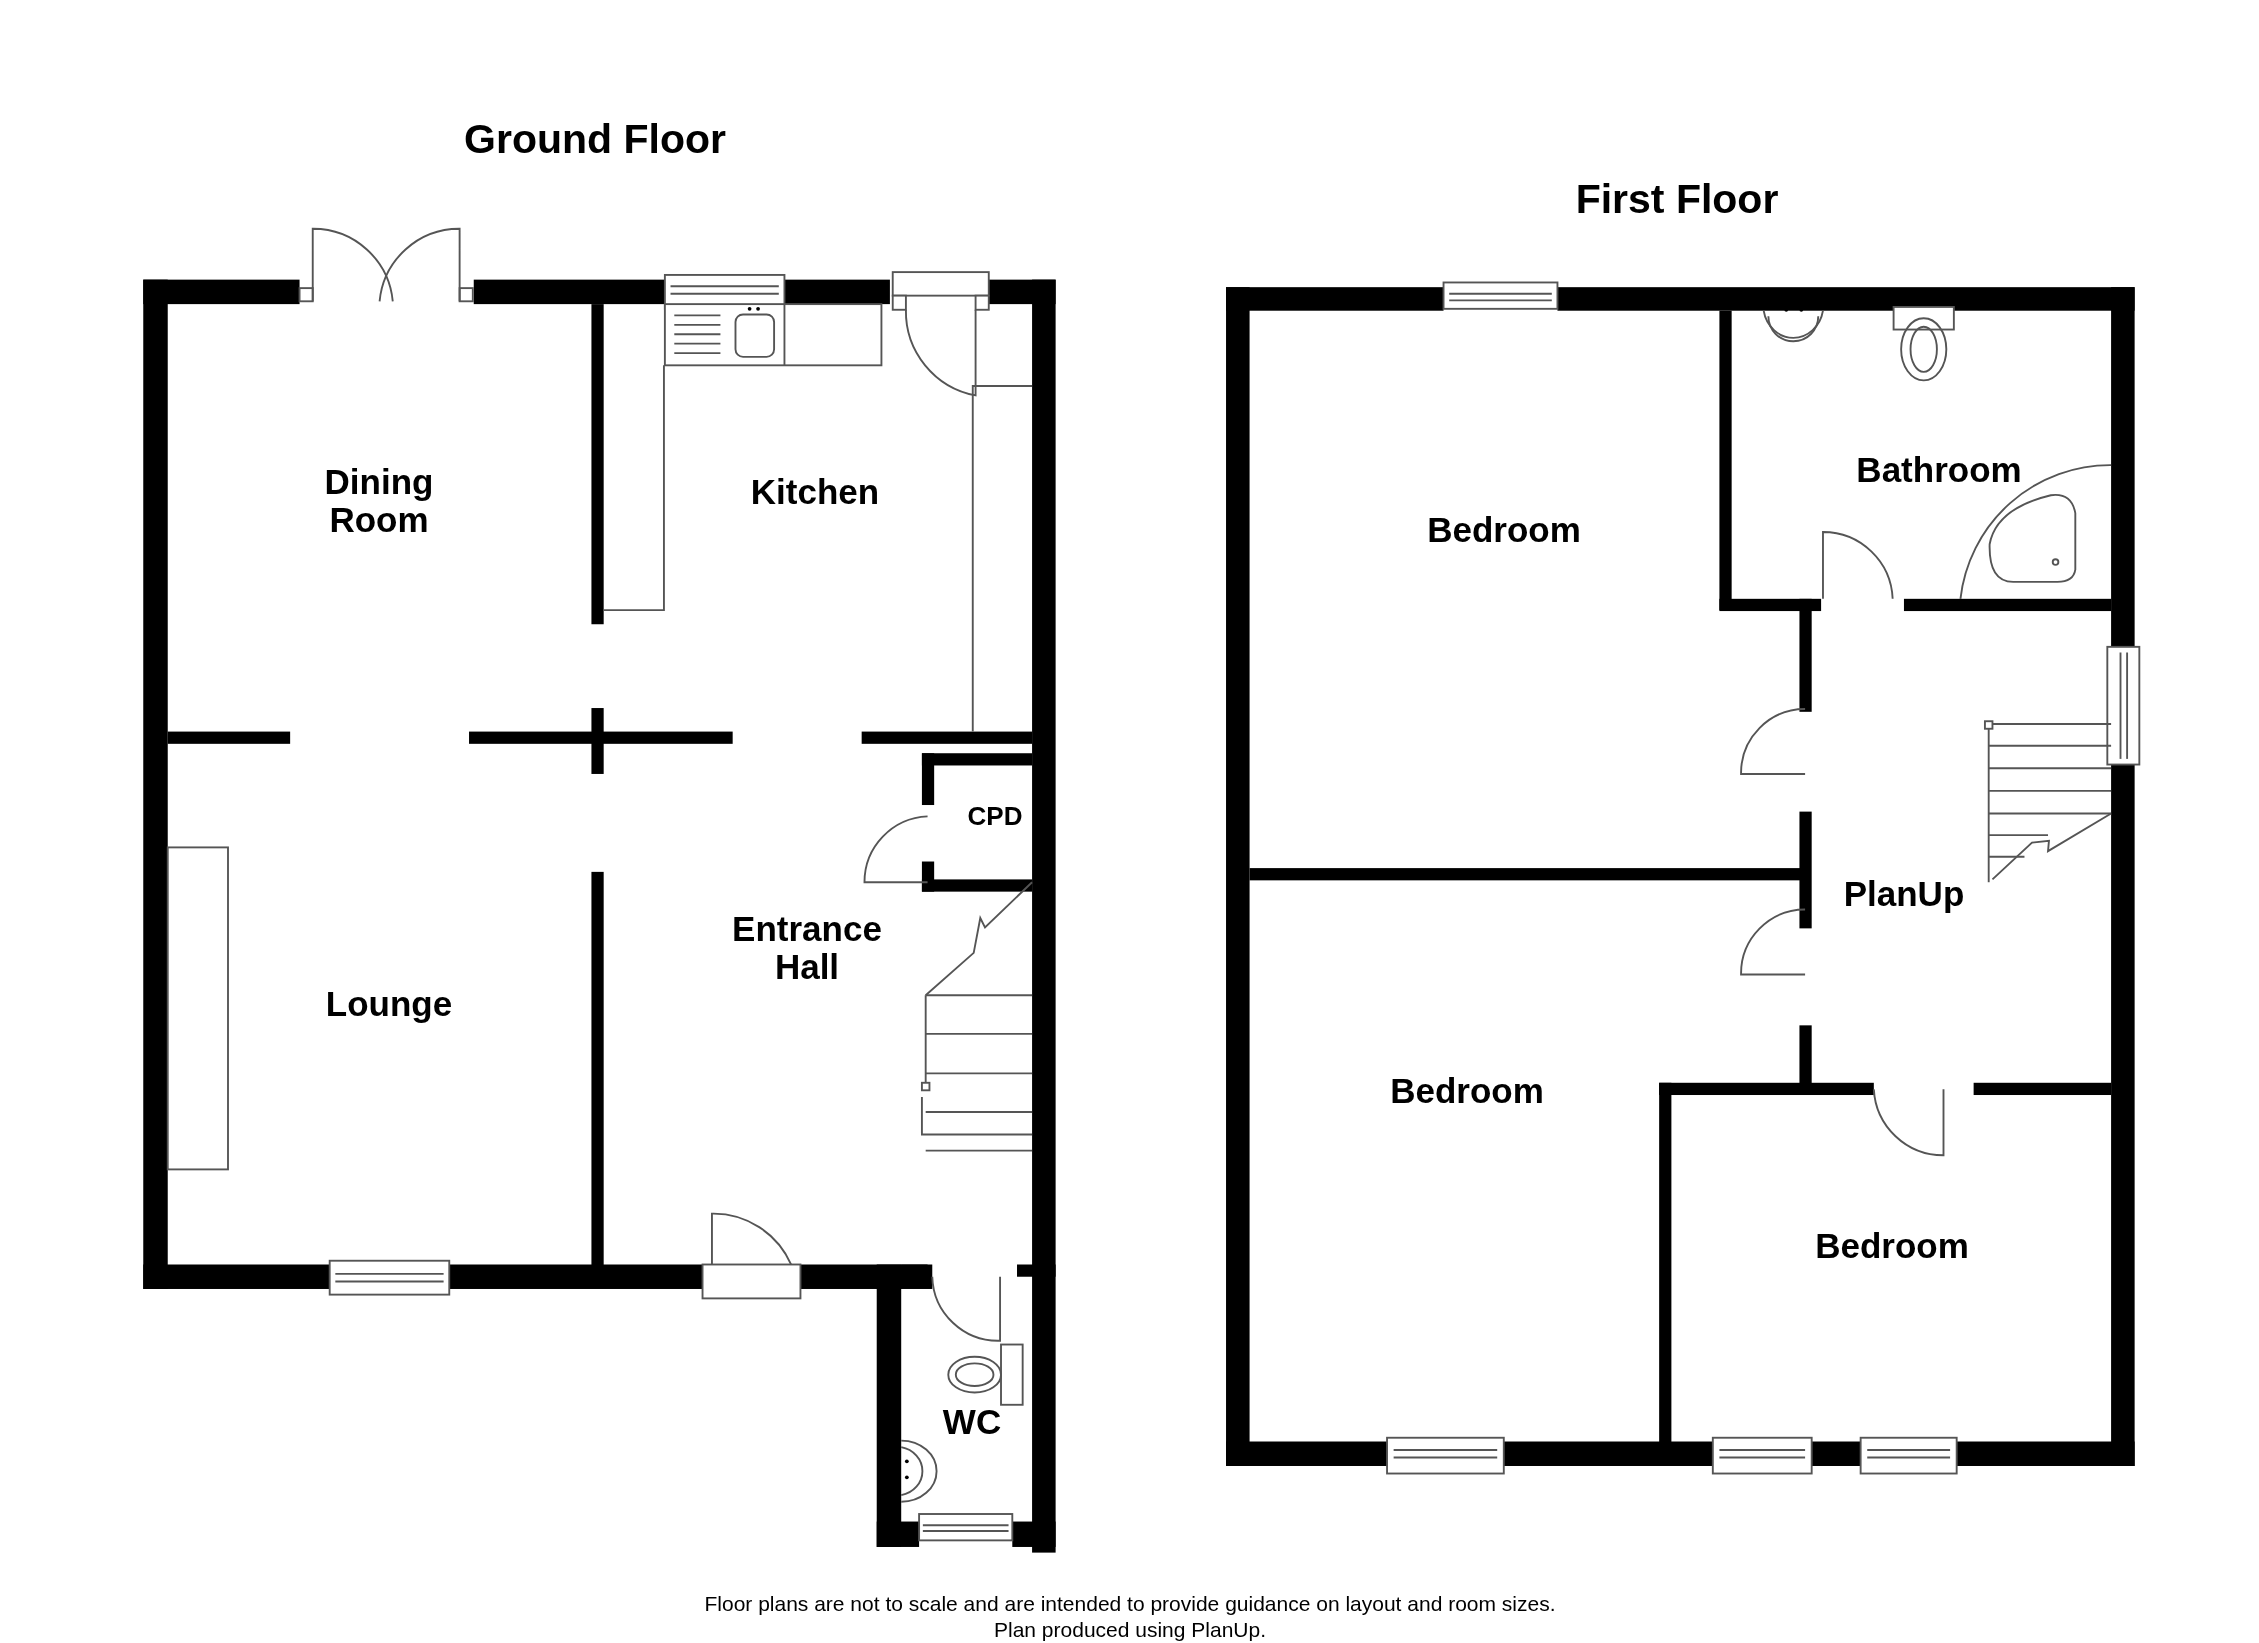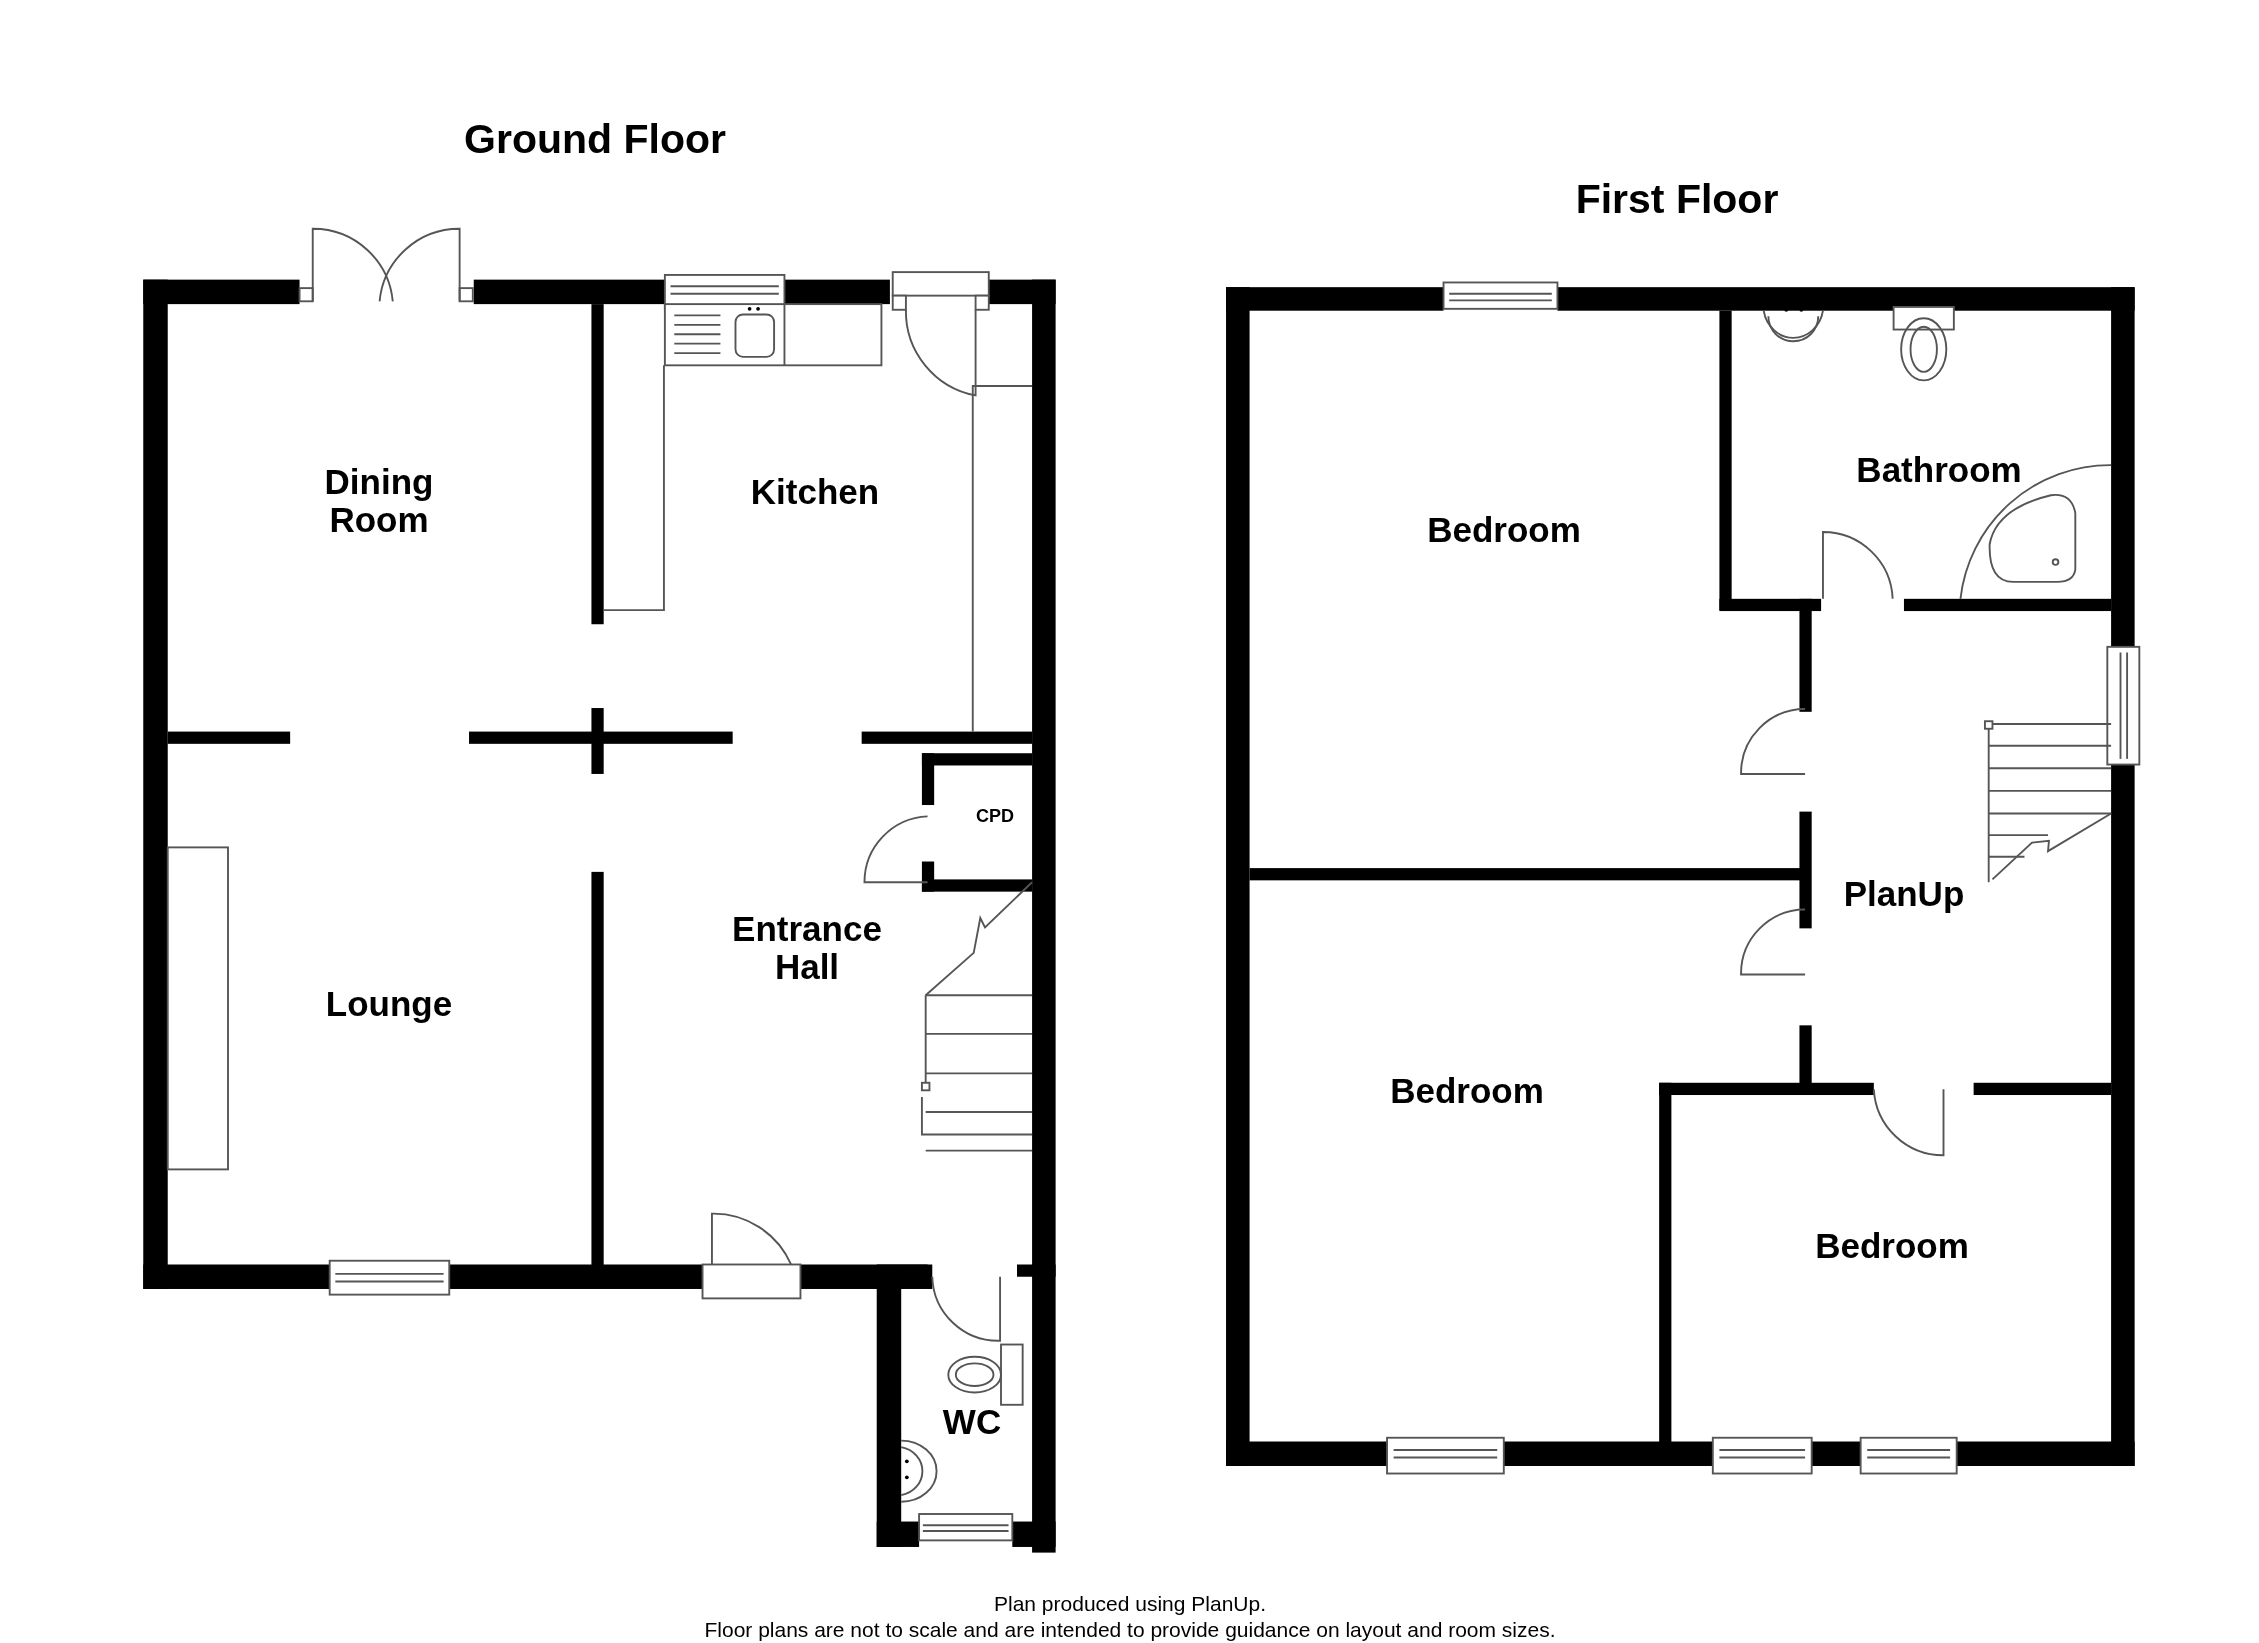--- a/index.html
+++ b/index.html
@@ -4,21 +4,21 @@
 <style>
   html, body { margin: 0; padding: 0; background: #ffffff; }
   body { width: 2260px; height: 1643px; position: relative; overflow: hidden;
          font-family: "Liberation Sans", "DejaVu Sans", sans-serif; color: #000; }
   svg.plan { position: absolute; left: 0; top: 0; width: 2260px; height: 1643px; }
   .wall { fill: #000; }
   .thin { fill: none; stroke: #555; stroke-width: 2; }
   .fix { fill: #fff; stroke: #555; stroke-width: 2; }
   .title { position: absolute; font-weight: bold; font-size: 41px; white-space: nowrap; transform: translateX(-50%); }
   .room { position: absolute; font-weight: bold; font-size: 35px; line-height: 38px; text-align: center; white-space: nowrap; transform: translate(-50%, -50%); }
-  .room.small { font-size: 18px; line-height: 24.5px; }
+  .room.small { font-size: 26px; line-height: 24.5px; }
   .footer { position: absolute; left: 0; width: 2260px; text-align: center; font-size: 21px; line-height: 26px; }
   .footer-line { display: block; }
 </style>
 </head>
 <body>
 
 <svg class="plan" viewBox="0 0 2400 1745" xmlns="http://www.w3.org/2000/svg">
 
   <g>
 
@@ -247,16 +247,16 @@
 <div class="room small" style="left:995px; top:816px;">CPD</div>
 <div class="room" style="left:972px; top:1422px;">WC</div>
 
 <div class="room" style="left:1504px; top:530px;">Bedroom</div>
 <div class="room" style="left:1939px; top:470px;">Bathroom</div>
 <div class="room" style="left:1904px; top:894px;">PlanUp</div>
 <div class="room" style="left:1467px; top:1091px;">Bedroom</div>
 <div class="room" style="left:1892px; top:1246px;">Bedroom</div>
 
 <div class="footer" style="top:1591px;">
+  <span class="footer-line">Floor plans are not to scale and are intended to provide guidance on layout and room sizes.</span>
   <span class="footer-line">Plan produced using PlanUp.</span>
-  <span class="footer-line">Floor plans are not to scale and are intended to provide guidance on layout and room sizes.</span>
 </div>
 
 
 </body></html>

